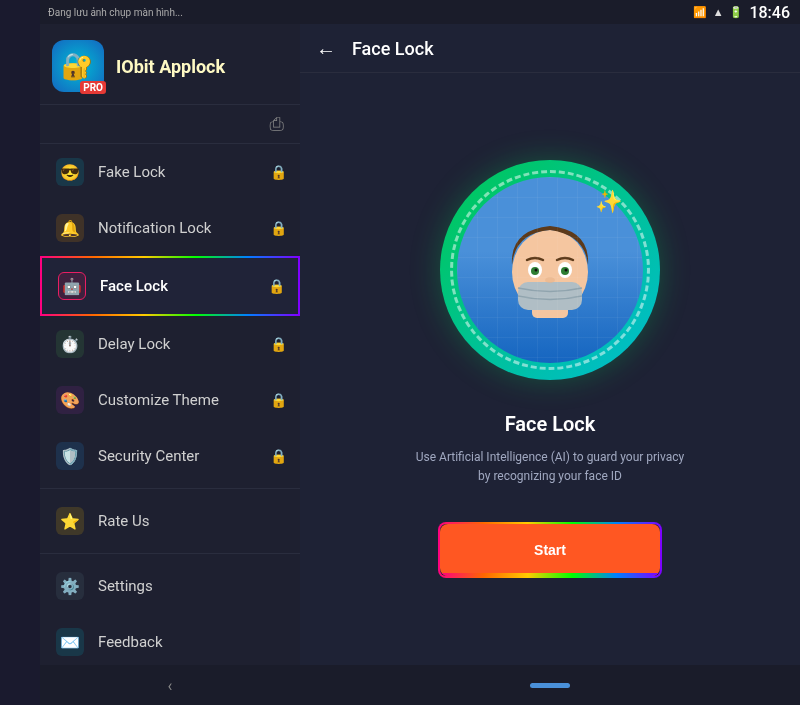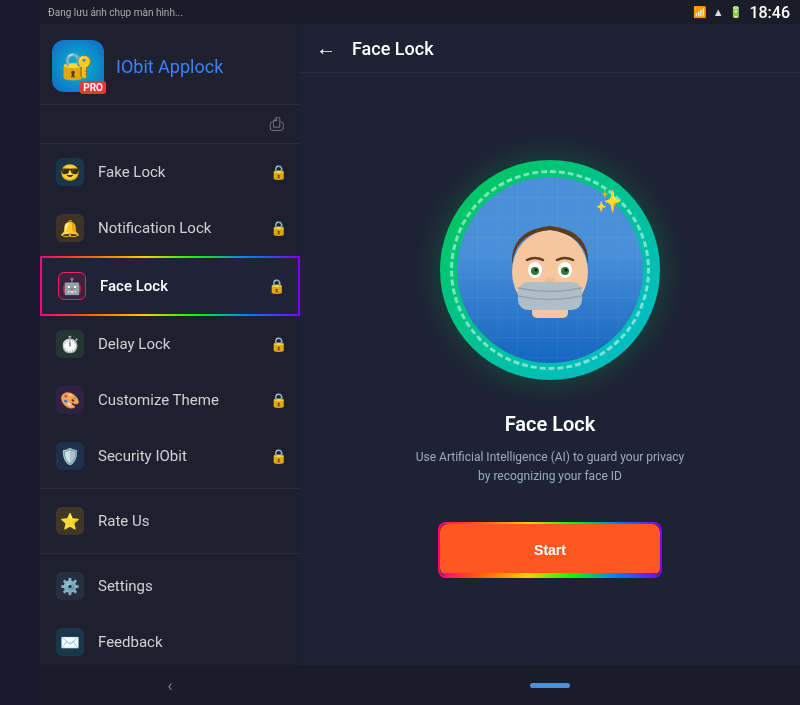--- a/index.html
+++ b/index.html
@@ -60,23 +60,23 @@
       right: -2px;
       background: #e53935;
       color: white;
       font-size: 10px;
       font-weight: bold;
       padding: 1px 3px;
       border-radius: 3px;
     }
 
     .app-title {
-      color: #3b82f6;
+      color: #fef9c3;
       font-size: 18px;
-      font-weight: 400;
+      font-weight: 700;
     }
 
     .share-row {
       display: flex;
       justify-content: flex-end;
       padding: 8px 16px;
       border-bottom: 1px solid #2a2d3e;
     }
 
     .share-icon {
@@ -377,21 +377,21 @@
     </div>
 
     <div class="nav-item">
       <div class="nav-icon" style="background:rgba(156,39,176,0.15);">🎨</div>
       <span class="nav-label">Customize Theme</span>
       <span class="nav-lock">🔒</span>
     </div>
 
     <div class="nav-item">
       <div class="nav-icon" style="background:rgba(33,150,243,0.15);">🛡️</div>
-      <span class="nav-label">Security IObit</span>
+      <span class="nav-label">Security Center</span>
       <span class="nav-lock">🔒</span>
     </div>
 
     <div class="nav-divider"></div>
 
     <div class="nav-item">
       <div class="nav-icon" style="background:rgba(255,193,7,0.15);">⭐</div>
       <span class="nav-label">Rate Us</span>
     </div>
 

